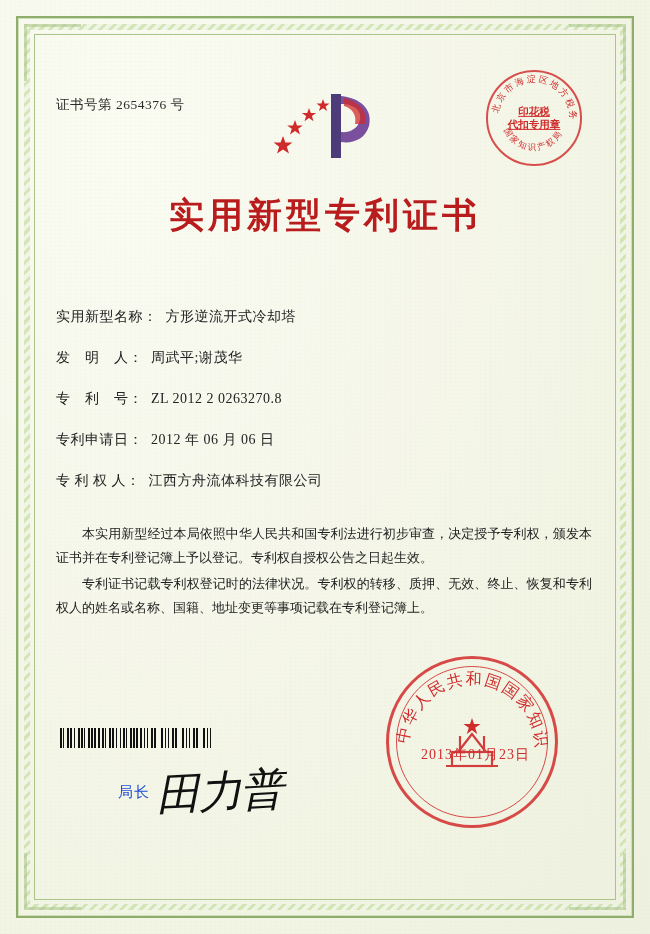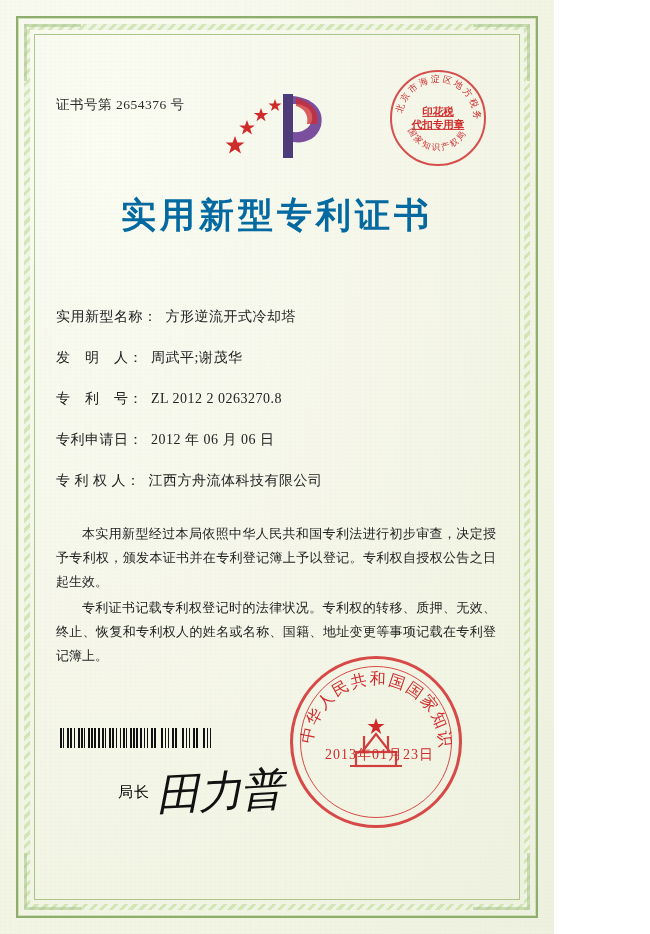--- a/index.html
+++ b/index.html
@@ -8,21 +8,21 @@
   }
   body {
     width: 650px;
     height: 934px;
     background: #ffffff;
     font-family: "Liberation Serif", serif;
     overflow: hidden;
   }
   .page {
     position: relative;
-    width: 554px;
+    width: 650px;
     height: 934px;
     background: #fdfdf6;
     box-sizing: border-box;
   }
   
   .paper-bg {
     position: absolute;
     inset: 0;
     background:
       radial-gradient(ellipse at 20% 15%, #fbfcf2 0%, #f7f8ec 35%, #f2f4e4 70%, #eef1df 100%);
@@ -133,21 +133,21 @@
   }
 
   .doc-title {
     position: absolute;
     left: 0; right: 0;
     top: 148px;
     text-align: center;
     font-size: 35px;
     font-weight: bold;
     letter-spacing: 4px;
-    color: #0369a1;
+    color: #b91c1c;
     font-family: Liberation Mono, monospace;
   }
 
   .fields {
     position: absolute;
     left: 12px;
     right: 12px;
     top: 228px;
     margin-top: 36px;
   }
@@ -194,21 +194,21 @@
       #111 3px, #111 4px, transparent 4px, transparent 7px,
       #111 7px, #111 9px, transparent 9px, transparent 10.5px
     );
   }
 
   .director {
     position: absolute;
     left: 74px;
     bottom: 88px;
     font-size: 15px;
-    color: #000000;
+    color: #1d4ed8;
     letter-spacing: 1px;
   }
   .signature {
     position: absolute;
     left: 112px;
     bottom: 66px;
     width: 160px;
     height: 62px;
     color: #111;
     font-size: 44px;

